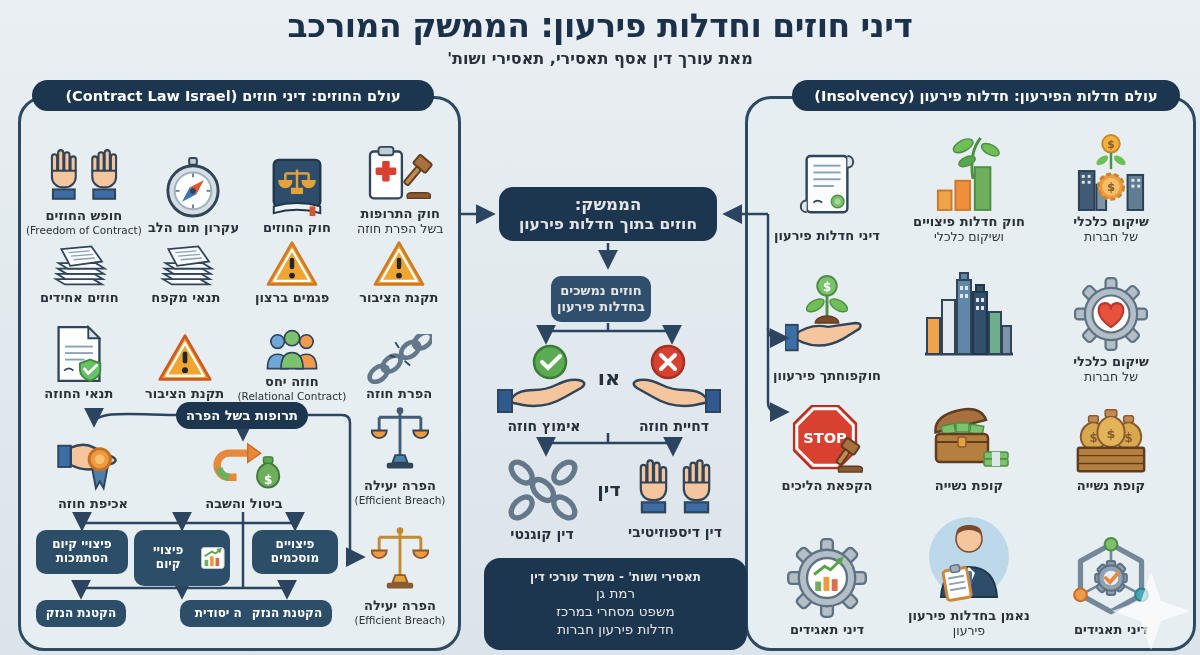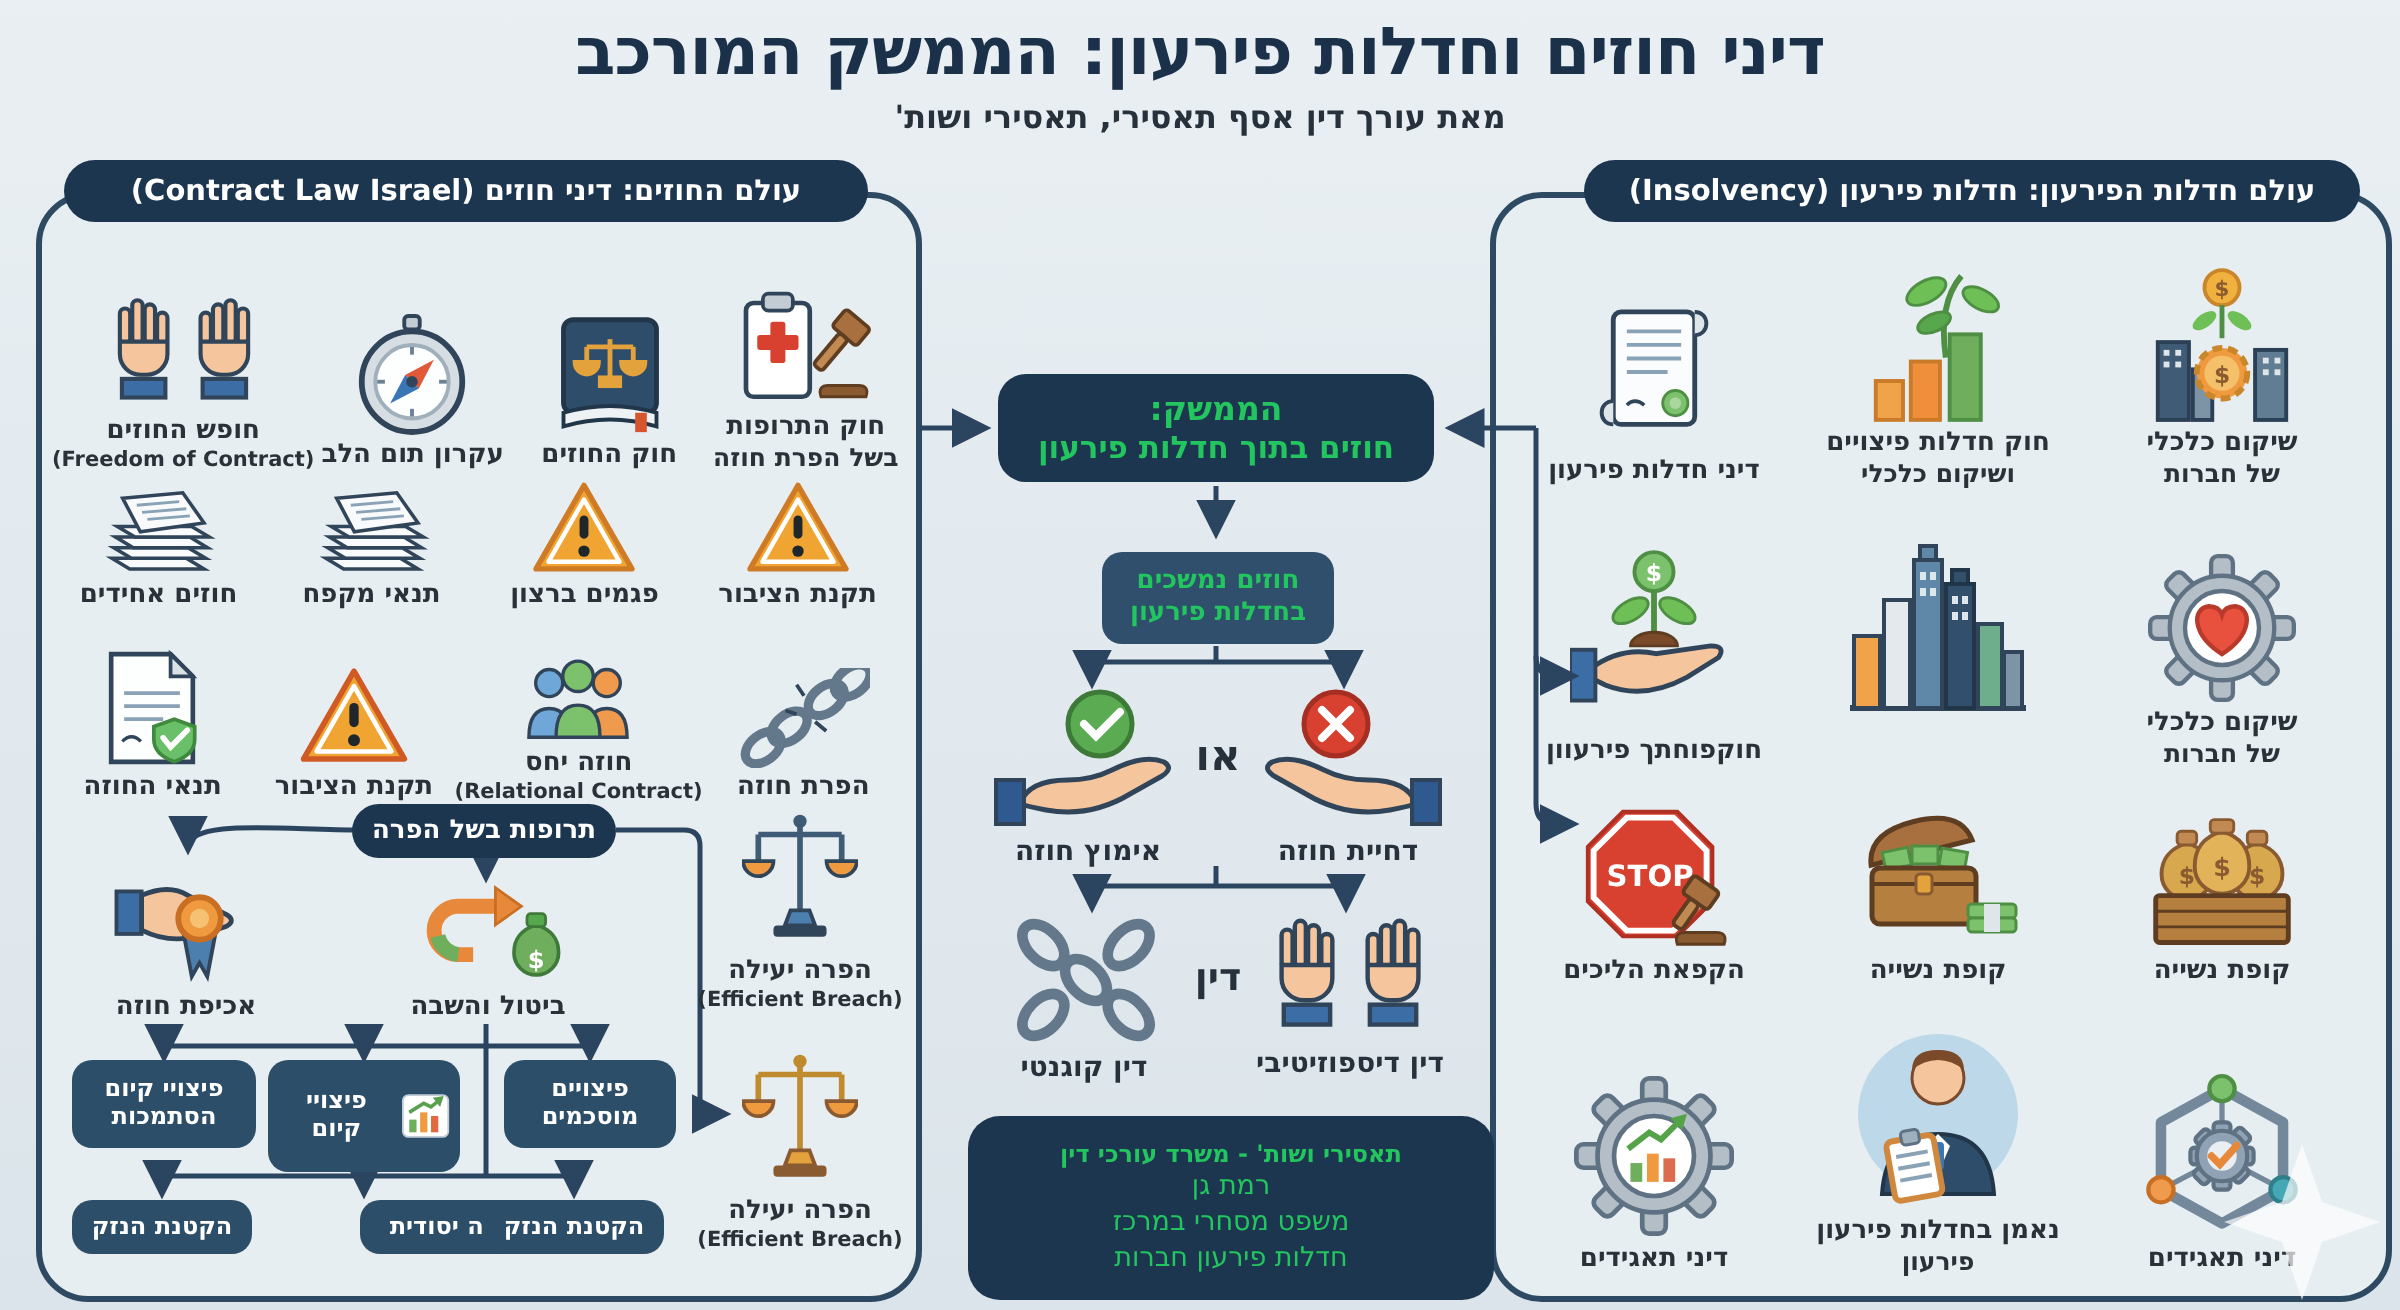--- a/index.html
+++ b/index.html
@@ -10,26 +10,26 @@
   .subtitle{position:absolute;left:0;top:49px;width:100%;text-align:center;font-size:16px;font-weight:bold;
          color:#27313b;direction:rtl;}
   .panel{position:absolute;border:3px solid #2e4a62;border-radius:26px;background:#e7eef2;}
   .pill{position:absolute;background:#1d3650;color:#fff;font-weight:bold;font-size:14.5px;border-radius:17px;
         display:flex;align-items:center;justify-content:center;direction:rtl;padding:0 12px;box-sizing:border-box;
         white-space:nowrap;z-index:3;}
   .row{position:absolute;display:flex;justify-content:space-around;align-items:flex-end;}
   .cell{display:flex;flex-direction:column;align-items:center;justify-content:flex-end;text-align:center;flex:1;}
   .ic{display:block;margin:0 auto 3px;}
   .lbl{font-weight:bold;font-size:13px;color:#2a3138;line-height:1.14;direction:rtl;white-space:nowrap;}
-  .sub{font-weight:bold;font-size:10.5px;color:#2a3138;line-height:1.15;direction:ltr;white-space:nowrap;}
+  .sub{font-weight:normal;font-size:10.5px;color:#2a3138;line-height:1.15;direction:ltr;white-space:nowrap;}
   .sub.he{font-size:12.5px;direction:rtl;}
   .sbox{position:absolute;background:#2d4e68;color:#fff;font-weight:bold;font-size:12px;border-radius:10px;
         display:flex;align-items:center;justify-content:center;gap:4px;text-align:center;direction:rtl;
         line-height:1.15;padding:2px 5px;box-sizing:border-box;z-index:3;}
-  .navybox{position:absolute;background:#1d3650;color:#22c55e;border-radius:14px;display:flex;flex-direction:column;
+  .navybox{position:absolute;background:#1d3650;color:#e5e5e5;border-radius:14px;display:flex;flex-direction:column;
         align-items:center;justify-content:center;direction:rtl;z-index:3;}
   .acell{position:absolute;display:flex;flex-direction:column;align-items:center;text-align:center;z-index:2;}
   .ctr-lbl{position:absolute;text-align:center;font-weight:bold;color:#27313b;direction:rtl;z-index:2;}
   .arrows{position:absolute;left:0;top:0;pointer-events:none;z-index:1;}
   .star{position:absolute;z-index:5;opacity:.85;}
 </style>
 </head>
 <body>
 
 <div class="page">
@@ -357,21 +357,21 @@
   </div>
   <div class="sbox" style="left:242px;top:600px;width:90px;height:27px;">
     <span>הקטנת הנזק</span>
   </div>
 
   <div class="navybox" style="left:499px;top:187px;width:218px;height:54px;">
     <span style="font-size:16.5px;font-weight:bold;line-height:1.2;">הממשק:</span>
     <span style="font-size:15.5px;font-weight:bold;line-height:1.2;">חוזים בתוך חדלות פירעון</span>
   </div>
 
-  <div class="navybox" style="left:551px;top:276px;width:116px;height:46px;background:#2f4f6d;border-radius:10px;">
+  <div class="navybox" style="left:551px;top:276px;width:100px;height:46px;background:#2f4f6d;border-radius:10px;">
     <span style="font-size:13px;font-weight:bold;line-height:1.25;">חוזים נמשכים</span>
     <span style="font-size:13px;font-weight:bold;line-height:1.25;">בחדלות פירעון</span>
   </div>
 
   <div class="acell" style="left:496px;top:344px;width:96px;">
     <svg width="96" height="76" viewBox="0 0 96 76">
       <circle cx="54" cy="18" r="16" fill="#5aab52" stroke="#3d7a38" stroke-width="2.5"></circle>
       <path d="M46 18 l6 6 l12 -12" stroke="#fff" stroke-width="4" fill="none" stroke-linecap="round"></path>
       <path d="M14 58 q4 -12 24 -12 q12 0 22 -5 q16 -8 26 -4 q5 3 -1 7 l-16 9 q-20 12 -42 8 q-10 -2 -13 -3 z" fill="#f5c59d" stroke="#31455a" stroke-width="2.5"></path>
       <rect x="2" y="46" width="14" height="22" fill="#2e5a8f" stroke="#31455a" stroke-width="2"></rect>

